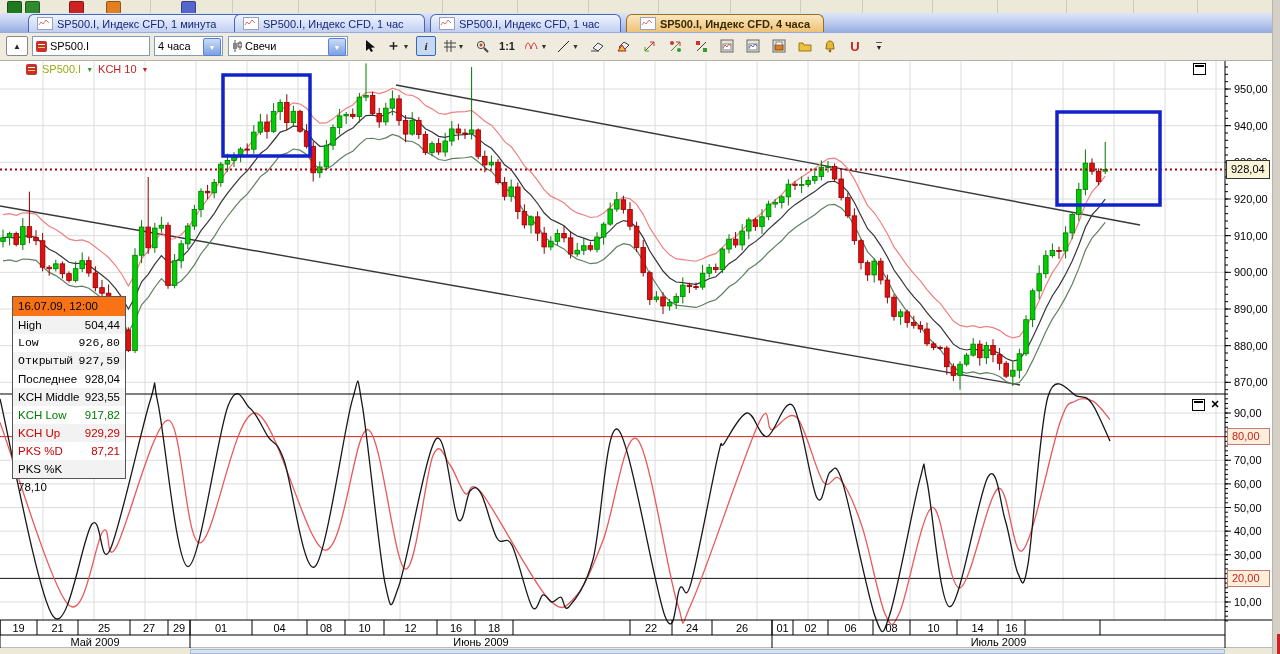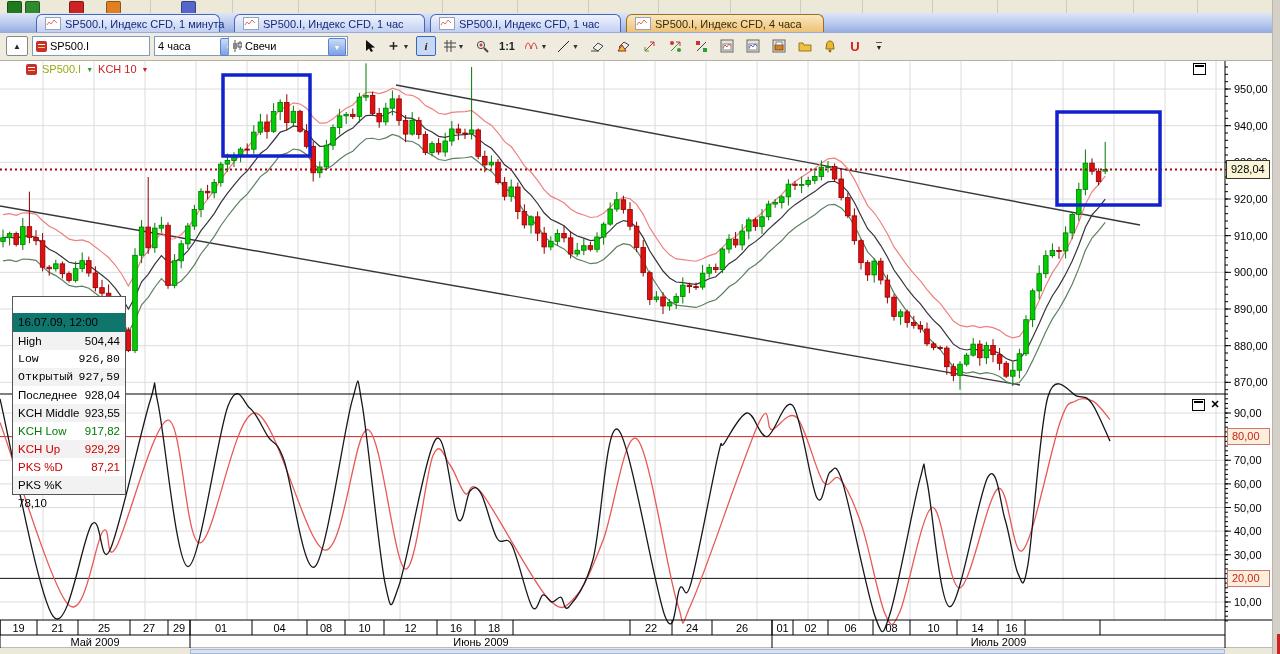--- a/index.html
+++ b/index.html
@@ -8,21 +8,21 @@
   
   #topstrip{position:absolute;left:0;top:0;width:1280px;height:13px;background:#ECE9D8;border-bottom:1px solid #B9B5A8;}
   .frag{position:absolute;top:1px;width:13px;height:11px;border-radius:2px;border:1px solid rgba(0,0,0,.35);}
   .fragsep{position:absolute;top:0;width:1px;height:13px;background:#CFCBBE;}
   
   #tabbar{position:absolute;left:0;top:13px;width:1280px;height:20px;
           background:linear-gradient(180deg,#DDE5F8 0%,#ADBFE9 70%,#93A9DF 100%);border-bottom:1px solid #5A74C0;}
   .tab{position:absolute;top:1px;height:18px;border:1px solid #4A66B8;border-bottom:none;border-radius:6px 6px 0 0;
        background:linear-gradient(180deg,#EEF3FE,#C3D0F2);display:flex;align-items:center;gap:4px;
        padding:0 8px;box-sizing:border-box;color:#14287A;white-space:nowrap;cursor:default;}
-  .tab.active{background:linear-gradient(180deg,#FBE7BE,#EDC277);border-color:#9A7020;color:#3A2A00;font-weight:normal;}
+  .tab.active{background:linear-gradient(180deg,#FBE7BE,#EDC277);border-color:#9A7020;color:#3A2A00;font-weight:bold;justify-content:center;}
   .tabicon{width:14px;height:11px;background:#fff;border:1px solid #9AA2B8;display:inline-block;flex:none;}
   .tabicon svg{display:block;}
   
   #toolbar{position:absolute;left:0;top:33px;width:1280px;height:27px;background:#EFEBDE;
            border-bottom:1px solid #B5B2A5;}
   .tbtn{position:absolute;top:3px;height:20px;display:flex;align-items:center;justify-content:center;
         border:1px solid transparent;border-radius:2px;box-sizing:border-box;color:#222;}
   .tbtn.framed{border:1px solid #888;background:#fff;}
   .tbtn.activebtn{border:1px solid #316AC5;background:#C8D8F2;}
   .combo{position:absolute;top:3px;height:20px;background:#fff;border:1px solid #7F9DB9;box-sizing:border-box;
@@ -36,21 +36,21 @@
   
   #chartsvg{position:absolute;left:0;top:0;}
   #legend{position:absolute;left:26px;top:62px;height:14px;display:flex;align-items:center;gap:5px;}
   #legend .sym{color:#9AAA14;}
   #legend .ind{color:#C82020;}
   #legend .arr-g{color:#2E9E2E;font-size:7px;} #legend .arr-r{color:#C82020;font-size:7px;}
   #tooltip{position:absolute;left:12px;top:296px;width:114px;background:#fff;border:1px solid #555;
            box-sizing:border-box;font-size:11.5px;}
   #tooltip .trow{display:flex;justify-content:space-between;height:18px;line-height:18px;padding:0 5px;}
   #tooltip .trow:nth-child(even){background:#F2F2F2;}
-  #tooltip .ttitle{height:19px;line-height:19px;padding:0 5px;background:#0f766e;margin-top:16px;}
+  #tooltip .ttitle{height:19px;line-height:19px;padding:0 5px;background:#f97316;}
   .panebtn{position:absolute;width:13px;height:12px;background:#fff;border:1px solid #000;box-sizing:border-box;}
   .panebtn .inbar{position:absolute;left:1px;right:1px;top:1px;height:2px;background:#000;}
   .closebtn{position:absolute;width:14px;height:13px;font-size:11px;font-weight:bold;line-height:13px;text-align:center;color:#000;}
   .pricemarker{position:absolute;left:1226px;width:44px;height:19px;background:#FBF5D8;border:1px solid #333;
                box-sizing:border-box;text-align:left;padding:2px 0 0 4px;font-size:11px;}
   .redmarker{position:absolute;left:1227px;width:43px;height:17px;background:#FBEFD9;border:1px solid #C87878;
              box-sizing:border-box;color:#CC2222;padding:1px 0 0 4px;font-size:11px;}
   
   #bottomstrip{position:absolute;left:0;top:648px;width:1272px;height:6px;background:#ECE9D8;}
   #bottombar{position:absolute;left:190px;top:649px;width:1035px;height:5px;background:#D7E3F7;border:1px solid #A8B8D8;box-sizing:border-box;}
@@ -656,21 +656,21 @@
       <span class="fragsep" style="left:800px"></span>
     <span class="fragsep" style="left:862px"></span>
       <span class="fragsep" style="left:932px"></span>
     <span class="fragsep" style="left:997px"></span>
       <span class="fragsep" style="left:1066px"></span>
     <span class="fragsep" style="left:1133px"></span>
       <span class="fragsep" style="left:1197px"></span>
   </div>
 
   <div id="tabbar">
-    <div class="tab" style="left:36px;width:184px">
+    <div class="tab" style="left:28px;width:216px">
       <span class="tabicon">
           <svg width="12" height="9">
             <polyline points="1,7 3,4 5,6 8,2 11,5" fill="none" stroke="#E07070" stroke-width="1"></polyline>
           </svg>
         </span>
       <span>SP500.I, Индекс CFD, 1 минута</span>
     </div>
     <div class="tab" style="left:234px;width:191px">
       <span class="tabicon">
           <svg width="12" height="9">
@@ -698,21 +698,21 @@
   </div>
 
   <div id="toolbar">
     <div class="tbtn framed" style="left:6px;width:22px">
         <span style="font-size:8px">▲</span>
       </div>
     <div class="combo" style="left:32px;width:118px">
       <span class="redicon"></span>
       <span>SP500.I</span>
     </div>
-    <div class="combo" style="left:154px;width:86px">
+    <div class="combo" style="left:154px;width:69px">
       <span>4 часа</span>
       <span class="comboarrow">▼</span>
     </div>
     <div class="combo" style="left:228px;width:120px">
       <svg width="10" height="14">
           <line x1="3" y1="1" x2="3" y2="13" stroke="#555"></line>
           <rect x="1" y="4" width="4" height="6" fill="#888"></rect>
           <line x1="8" y1="2" x2="8" y2="11" stroke="#555"></line>
           <rect x="6" y="4" width="4" height="4" fill="#ccc" stroke="#555"></rect>
         </svg>

